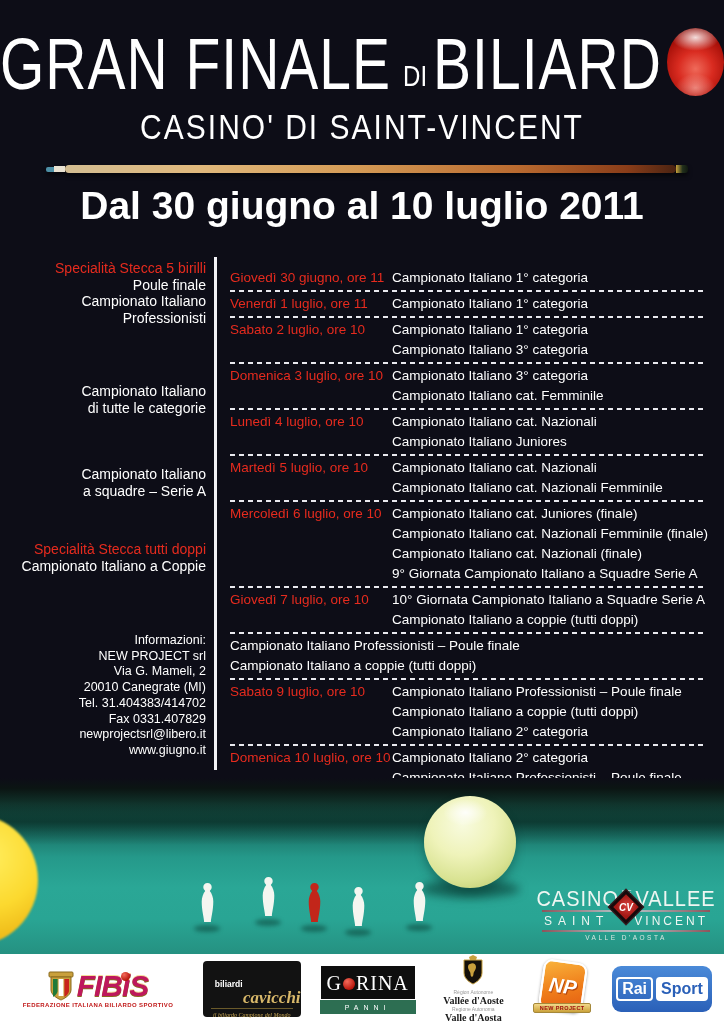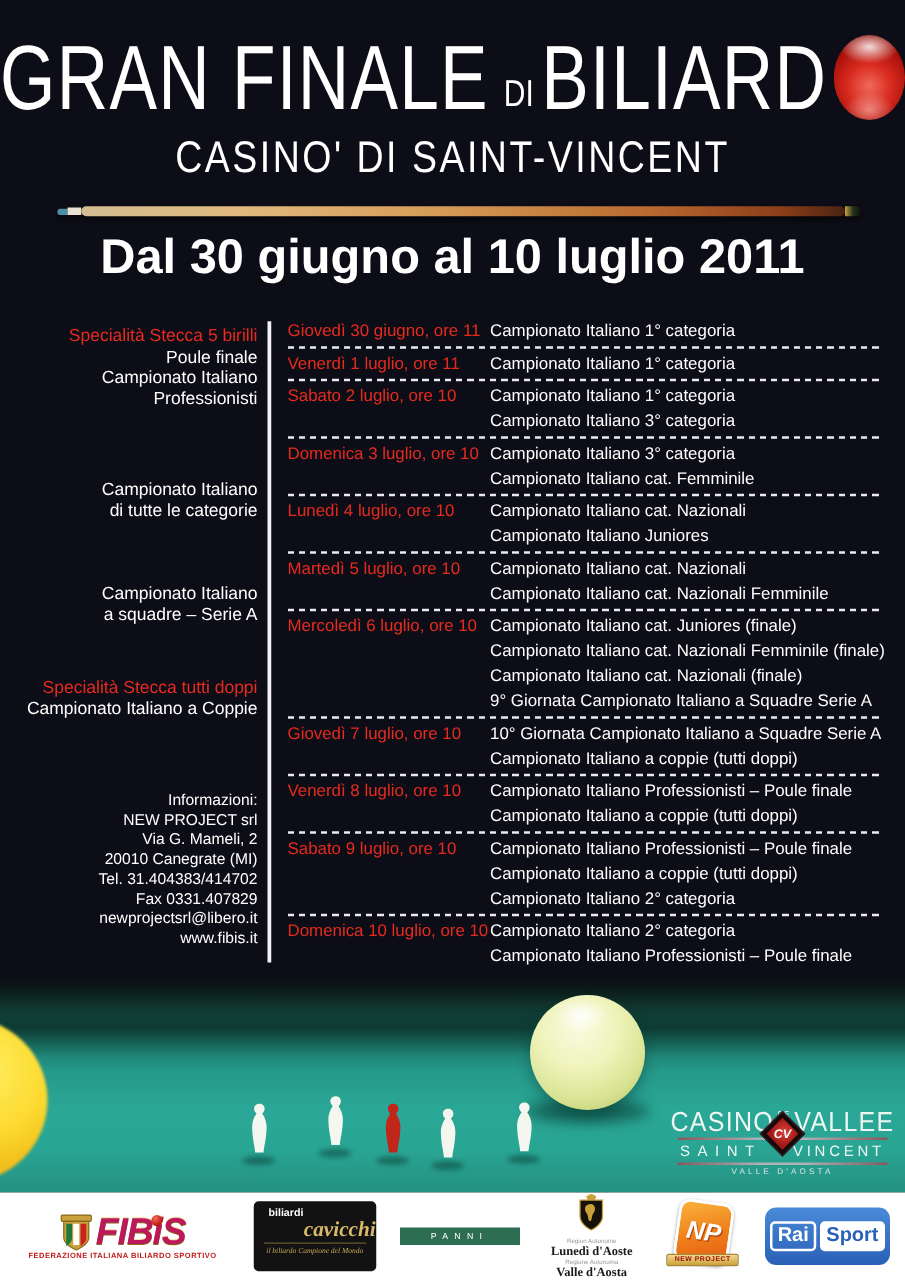--- a/index.html
+++ b/index.html
@@ -33,21 +33,21 @@
 
   .date-banner { position:absolute; top:184px; left:0; width:100%; text-align:center; font-size:39px; font-weight:700; }
 
   
   .vline { position:absolute; left:214px; top:257px; width:3px; height:513px; background:#f2f2f6; }
 
   .lblock { position:absolute; left:14px; width:192px; text-align:right; font-size:14px; line-height:16.5px; }
   .lblock .hdr { color:var(--red); }
   .info-block { position:absolute; left:14px; width:192px; top:633px; text-align:right; font-size:12.5px; line-height:15.7px; }
 
-  .rows { position:absolute; left:230px; top:255px; width:476px; }
+  .rows { position:absolute; left:230px; top:268px; width:476px; }
   .srow { display:flex; align-items:flex-start; }
   .srow .date { width:162px; flex-shrink:0; color:var(--red); font-size:13.5px; line-height:20px; white-space:nowrap; }
   .srow .events { flex:1; font-size:13.5px; line-height:20px; }
   .srow .ev { white-space:nowrap; }
   .sep { height:2px; margin:2px 0; background:repeating-linear-gradient(90deg,#e9e9ef 0 5px, transparent 5px 9px); }
 
   
   .photo {
     position:absolute; top:778px; left:0; width:724px; height:176px; overflow:hidden;
     background:linear-gradient(180deg,
@@ -92,21 +92,21 @@
 
   .sp-fibis { display:flex; flex-direction:column; align-items:center; width:172px; }
   .fibis-top { display:flex; align-items:center; gap:3px; position:relative; }
   .fibis-word { font-size:30px; font-weight:700; font-style:italic; letter-spacing:-1px; line-height:30px;
     color:#be185d; text-shadow:0 1px 0 #8a6a1e, 0 -1px 0 #f2df9a; }
   .fibis-ball { position:absolute; right:18px; top:1px; width:9px; height:9px; border-radius:50%;
     background:radial-gradient(circle at 35% 30%, #f46a5a, #b51208 75%); }
   .fibis-caption { font-size:6px; font-weight:700; color:#c01818; letter-spacing:.4px; margin-top:1px; white-space:nowrap; }
 
   .sp-cavicchi { width:98px; height:56px; background:#121212; border-radius:4px; text-align:center;
-    padding-top:5px; box-sizing:border-box; }
+    padding-top:19px; box-sizing:border-box; }
   .cav-1 { color:#fff; font-size:8.5px; font-weight:700; text-align:left; padding-left:12px; line-height:9px; }
   .cav-2 { color:#d9b96a; font-family:"Liberation Serif", serif; font-style:italic; font-weight:700; font-size:17px; line-height:17px;margin-left:40px; }
   .cav-3 { color:#caa855; font-family:"Liberation Serif", serif; font-style:italic; font-size:6px; line-height:8px; border-top:1px solid #6a5a2a; margin:2px 8px 0; padding-top:2px; }
 
   .sp-gorina { width:96px; }
   .gorina-top { background:#0e0e0e; box-shadow:inset 0 0 0 1px #fff, inset 0 0 0 3px #0e0e0e; padding:8px 0 6px; text-align:center; }
   .gorina-word { color:#fff; font-family:"Liberation Serif", serif; font-size:20px; letter-spacing:1px; line-height:20px; }
   .gorina-o { display:inline-block; width:12px; height:12px; border-radius:50%; margin:0 1px;
     background:radial-gradient(circle at 35% 30%, #f46a5a, #b51208 75%); }
   .gorina-band { background:#2d6e52; color:#fff; font-size:7px; letter-spacing:5px; text-align:center; padding:4px 0 3px; }
@@ -175,21 +175,21 @@
       </div>
     </div>
   <div class="info-block" id="info-block">
       <div>Informazioni:</div>
       <div>NEW PROJECT srl</div>
       <div>Via G. Mameli, 2</div>
       <div>20010 Canegrate (MI)</div>
       <div>Tel. 31.404383/414702</div>
       <div>Fax 0331.407829</div>
       <div>newprojectsrl@libero.it</div>
-      <div>www.fibis.it</div>
+      <div>www.giugno.it</div>
     </div>
   <div class="rows" id="rows">
       <div class="srow">
         <div class="date">Giovedì 30 giugno, ore 11</div>
         <div class="events">
           <div class="ev">Campionato Italiano 1° categoria</div>
         </div>
       </div>
       <div class="sep"></div>
       <div class="srow">
@@ -243,21 +243,20 @@
       <div class="sep"></div>
       <div class="srow">
         <div class="date">Giovedì 7 luglio, ore 10</div>
         <div class="events">
           <div class="ev">10° Giornata Campionato Italiano a Squadre Serie A</div>
           <div class="ev">Campionato Italiano a coppie (tutti doppi)</div>
         </div>
       </div>
       <div class="sep"></div>
       <div class="srow">
-        <div class="date">Venerdì 8 luglio, ore 10</div>
         <div class="events">
           <div class="ev">Campionato Italiano Professionisti – Poule finale</div>
           <div class="ev">Campionato Italiano a coppie (tutti doppi)</div>
         </div>
       </div>
       <div class="sep"></div>
       <div class="srow">
         <div class="date">Sabato 9 luglio, ore 10</div>
         <div class="events">
           <div class="ev">Campionato Italiano Professionisti – Poule finale</div>
@@ -341,31 +340,34 @@
       <div class="fibis-caption">FEDERAZIONE ITALIANA BILIARDO SPORTIVO</div>
     </div>
 
     <div class="sp-cavicchi">
       <div class="cav-1">biliardi</div>
       <div class="cav-2">cavicchi</div>
       <div class="cav-3">il biliardo Campione del Mondo</div>
     </div>
 
     <div class="sp-gorina">
+      <div class="gorina-top">
+        <span class="gorina-word"><span>G</span><span class="gorina-o"></span><span>RINA</span></span>
+      </div>
       <div class="gorina-band">PANNI</div>
     </div>
 
     <div class="sp-vda">
       <svg class="vda-crest" viewBox="0 0 26 30">
         <path d="M9 2 l4 -2 l4 2 l-1 3 h-6 z" fill="#c9a03c"></path>
         <path d="M4 5 h18 v13 c0 7 -9 11 -9 11 c0 0 -9 -4 -9 -11 z" fill="#14100a" stroke="#c9a03c"></path>
         <path d="M10 9 c3 -2 6 0 6 3 c0 2 -1 3 -2 5 c-1 2 0 4 -2 5 c-2 -1 -1 -3 -2 -5 c-1 -2 -2 -3 -2 -5 c0 -2 1 -3 2 -3 z" fill="#c9a03c"></path>
       </svg>
       <div class="vda-s">Région Autonome</div>
-      <div class="vda-b">Lunedì d'Aoste</div>
+      <div class="vda-b">Vallée d'Aoste</div>
       <div class="vda-s">Regione Autonoma</div>
       <div class="vda-b">Valle d'Aosta</div>
     </div>
 
     <div class="sp-np">
       <div class="np-card">
         <span class="np-letters">NP</span>
       </div>
       <div class="np-banner">NEW PROJECT</div>
     </div>

